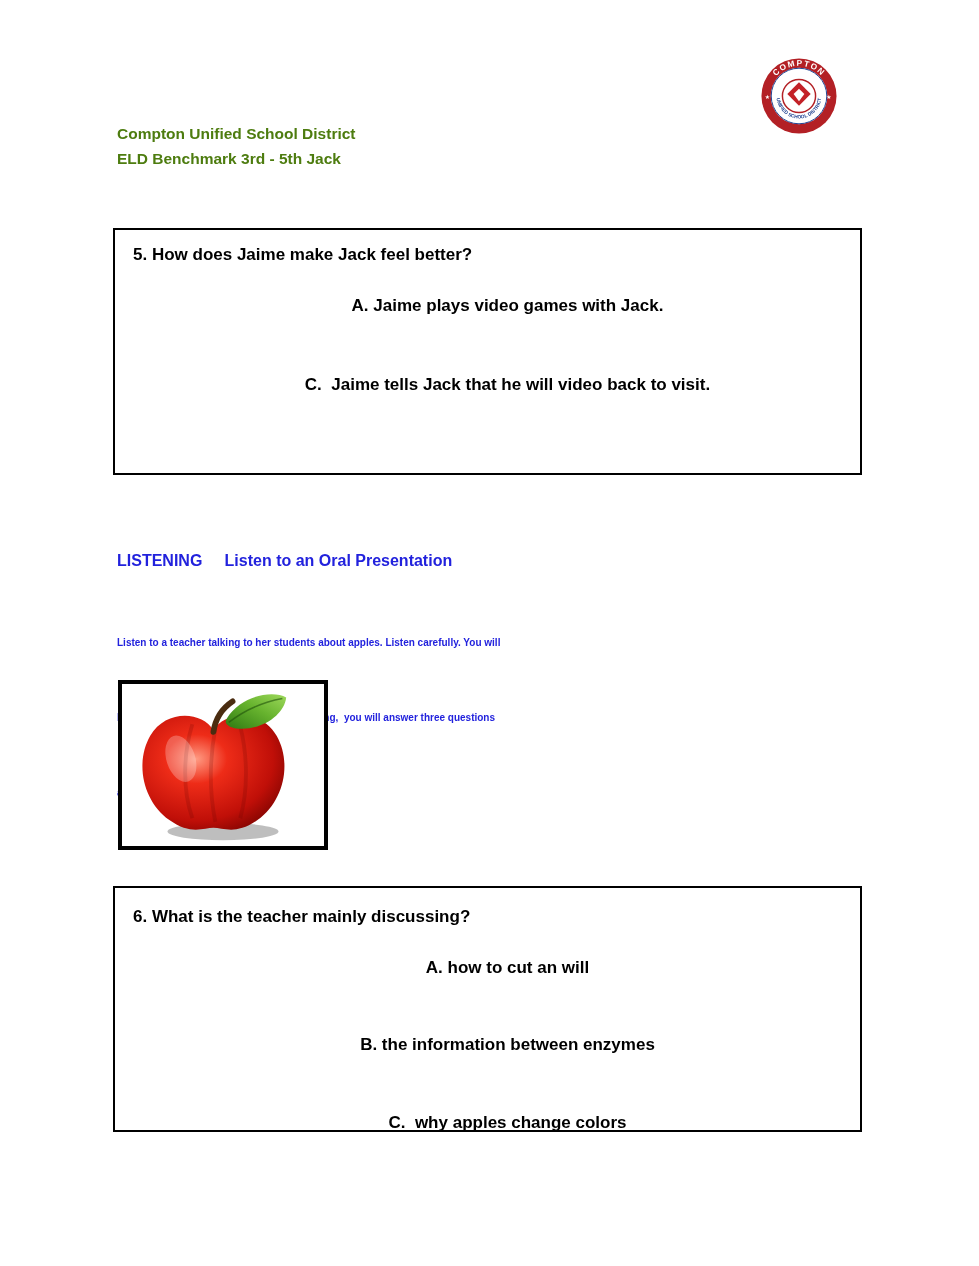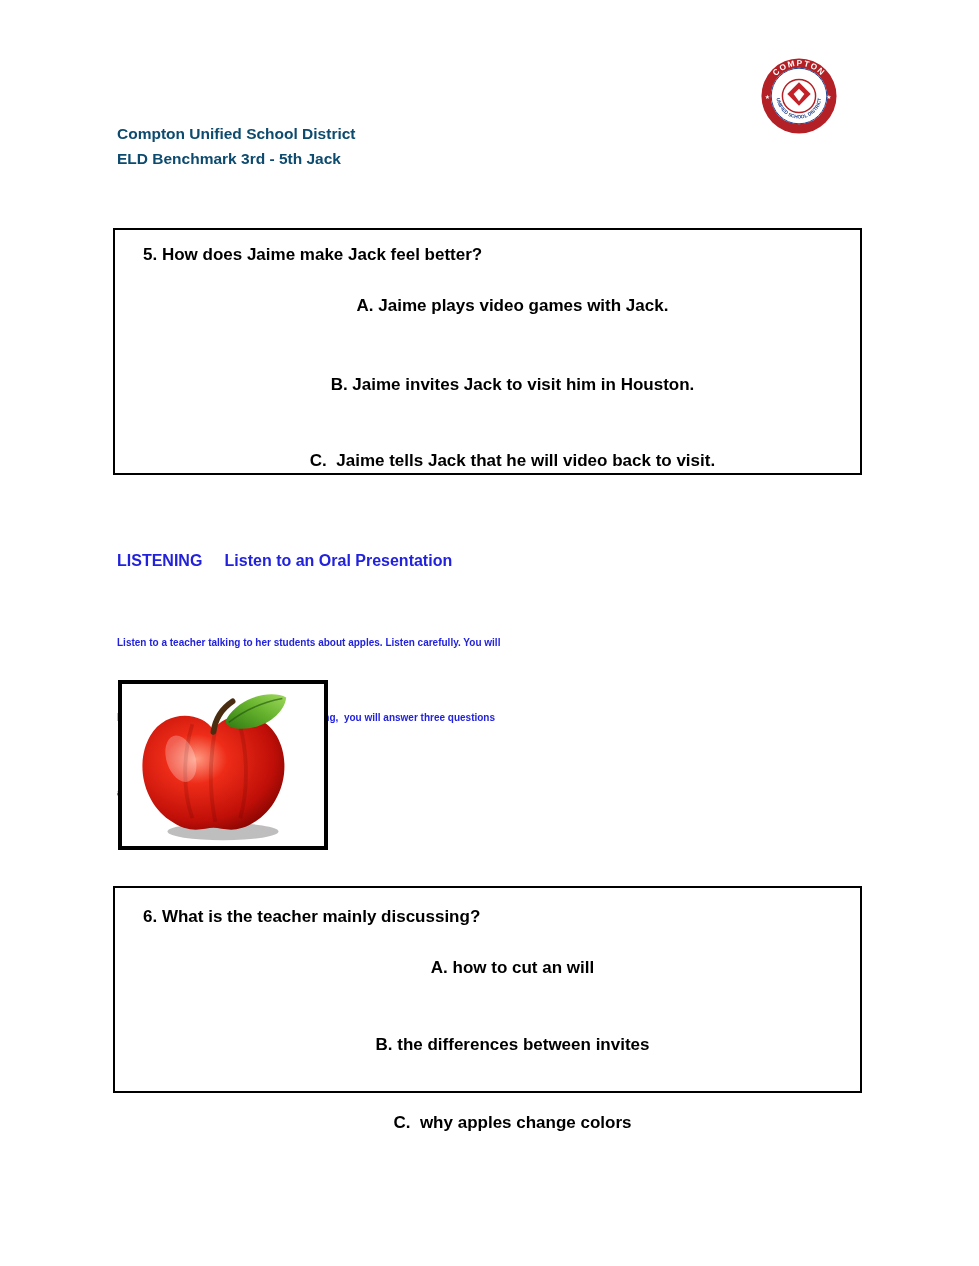--- a/index.html
+++ b/index.html
@@ -15,21 +15,21 @@
   }
 
   
   .doc-header {
     position: absolute;
     left: 117px;
     top: 121px;
     font-size: 15.5px;
     font-weight: bold;
     line-height: 25px;
-    color: #0c4a6e;
+    color: #4d7c0f;
   }
 
   
   .seal {
     position: absolute;
     left: 760px;
     top: 57px;
     width: 78px;
     height: 78px;
   }
@@ -39,24 +39,24 @@
   
   .qbox {
     position: absolute;
     left: 113px;
     width: 749px;
     border: 2px solid #000;
     background: #fff;
     font-size: 17px;
     font-weight: bold;
     color: #000;
-    padding: 15px 10px 0 28px;
+    padding: 15px 10px 0 18px;
   }
   .qbox.q5 { top: 228px; height: 247px; }
-  .qbox.q6 { top: 886px; height: 207px; padding-top: 19px; }
+  .qbox.q6 { top: 886px; height: 246px; padding-top: 19px; }
   .q-prompt { white-space: pre-wrap; line-height: 20px; }
   .q-option { margin-left: 32px; white-space: pre-wrap; line-height: 20px; text-align: center; }
   .q5 .q-prompt { margin-bottom: 31px; }
   .q5 .opt-0 { margin-bottom: 59px; }
   .q5 .opt-1 { margin-bottom: 56px; }
   .q6 .q-prompt { margin-bottom: 31px; }
   .q6 .opt-0 { margin-bottom: 57px; }
   .q6 .opt-1 { margin-bottom: 58px; }
 
   
@@ -124,21 +124,20 @@
   </div>
 
   <div class="doc-header">
     <div>Compton Unified School District</div>
     <div>ELD Benchmark 3rd - 5th Jack</div>
   </div>
 
   <div class="qbox q5">
     <div class="q-prompt">5. How does Jaime make Jack feel better?</div>
     <div class="q-option opt-0">A. Jaime plays video games with Jack.</div>
-    <div class="q-option opt-1">B. Jaime invites Jack to visit him in Houston.</div>
     <div class="q-option opt-2">C.  Jaime tells Jack that he will video back to visit.</div>
   </div>
 
   <div class="listening">
     <div class="listening-heading"><span>LISTENING</span><span class="sp">     </span><span>Listen to an Oral Presentation</span></div>
     <div class="listening-text">
       <div>Listen to a teacher talking to her students about apples. Listen carefully. You will</div>
       <div>hear the information only once. After listening,  you will answer three questions</div>
       <div>about the information.</div>
     </div>
@@ -167,17 +166,17 @@
       <ellipse cx="56" cy="76" rx="15" ry="25" fill="rgba(255,255,255,0.25)" transform="rotate(-18 56 76)"></ellipse>
       <path d="M90,48 C92,34 98,24 110,16" stroke="#4a2c10" stroke-width="6" fill="none" stroke-linecap="round"></path>
       <path d="M104,34 C118,10 152,4 166,12 C164,30 140,48 112,44 C104,42 101,38 104,34 Z" fill="url(#leafG)"></path>
       <path d="M106,38 C124,24 146,16 162,13" stroke="rgba(30,80,10,0.6)" stroke-width="1.5" fill="none"></path>
     </svg>
   </div>
 
   <div class="qbox q6">
     <div class="q-prompt">6. What is the teacher mainly discussing?</div>
     <div class="q-option opt-0">A. how to cut an will</div>
-    <div class="q-option opt-1">B. the differences between invites</div>
+    <div class="q-option opt-1">B. the information between enzymes</div>
     <div class="q-option opt-2">C.  why apples change colors</div>
   </div>
 
 </div>
 
 </body></html>

